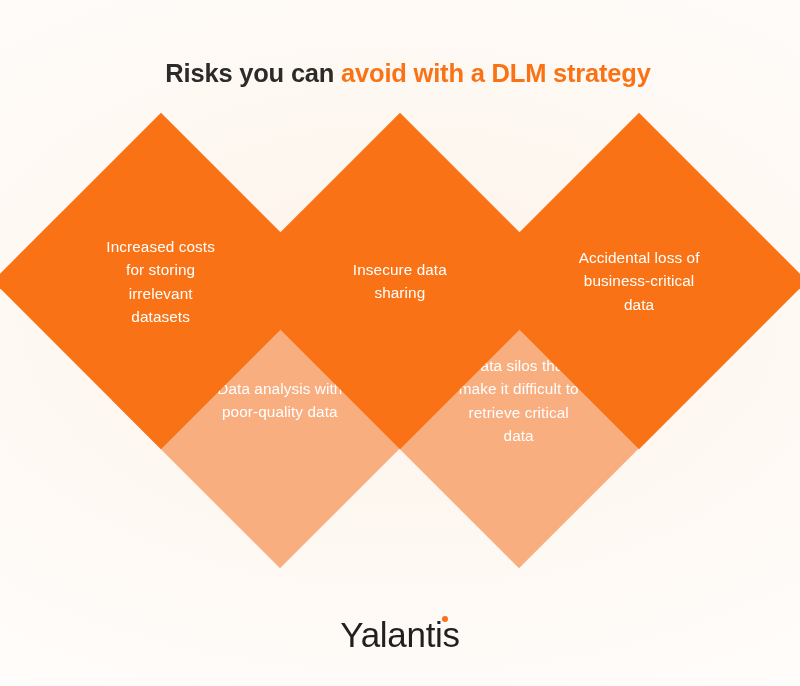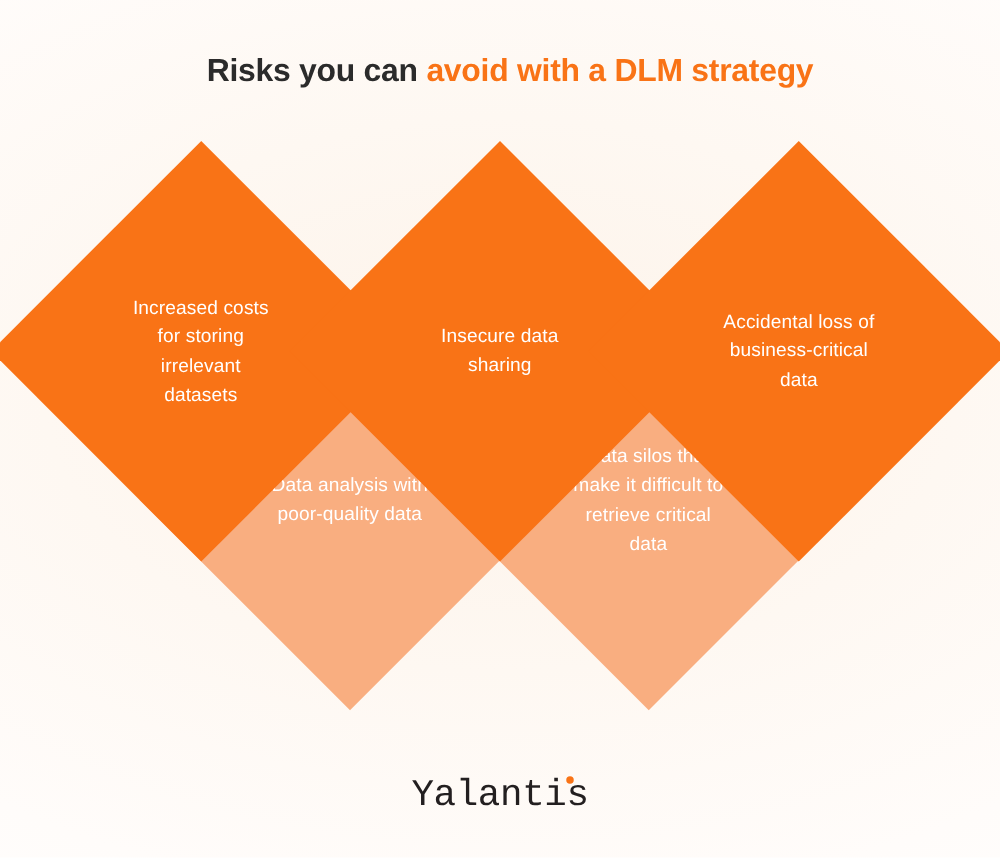--- a/index.html
+++ b/index.html
@@ -27,21 +27,21 @@
   
   .title-wrap {
     position: absolute;
     top: 42px;
     left: 0;
     width: 800px;
     text-align: center;
     z-index: 30;
   }
   .title {
-    margin: 0;
+    margin: 16px;
     font-size: 25.5px;
     line-height: 1.25;
     font-weight: 700;
     letter-spacing: -0.2px;
     color: #2b2b2b;
     font-family: "Liberation Sans", sans-serif;
     padding-left: 16px;
   }
   .title .accent {
     color: #f97316;
@@ -97,26 +97,26 @@
     position: absolute;
     left: 0;
     bottom: 34px;
     width: 800px;
     text-align: center;
     z-index: 30;
   }
   .logo {
     display: inline-block;
     position: relative;
-    font-size: 30px;
+    font-size: 35px;
     line-height: 1;
     font-weight: 500;
     letter-spacing: -0.3px;
     color: #231f20;
-    font-family: Liberation Mono, monospace;
+    font-family: Liberation Sans, sans-serif;
   }
   .logo-dot {
     position: absolute;
     width: 6px;
     height: 6px;
     border-radius: 50%;
     background: #f97316;
     right: 12px;
     top: -1px;
   }

